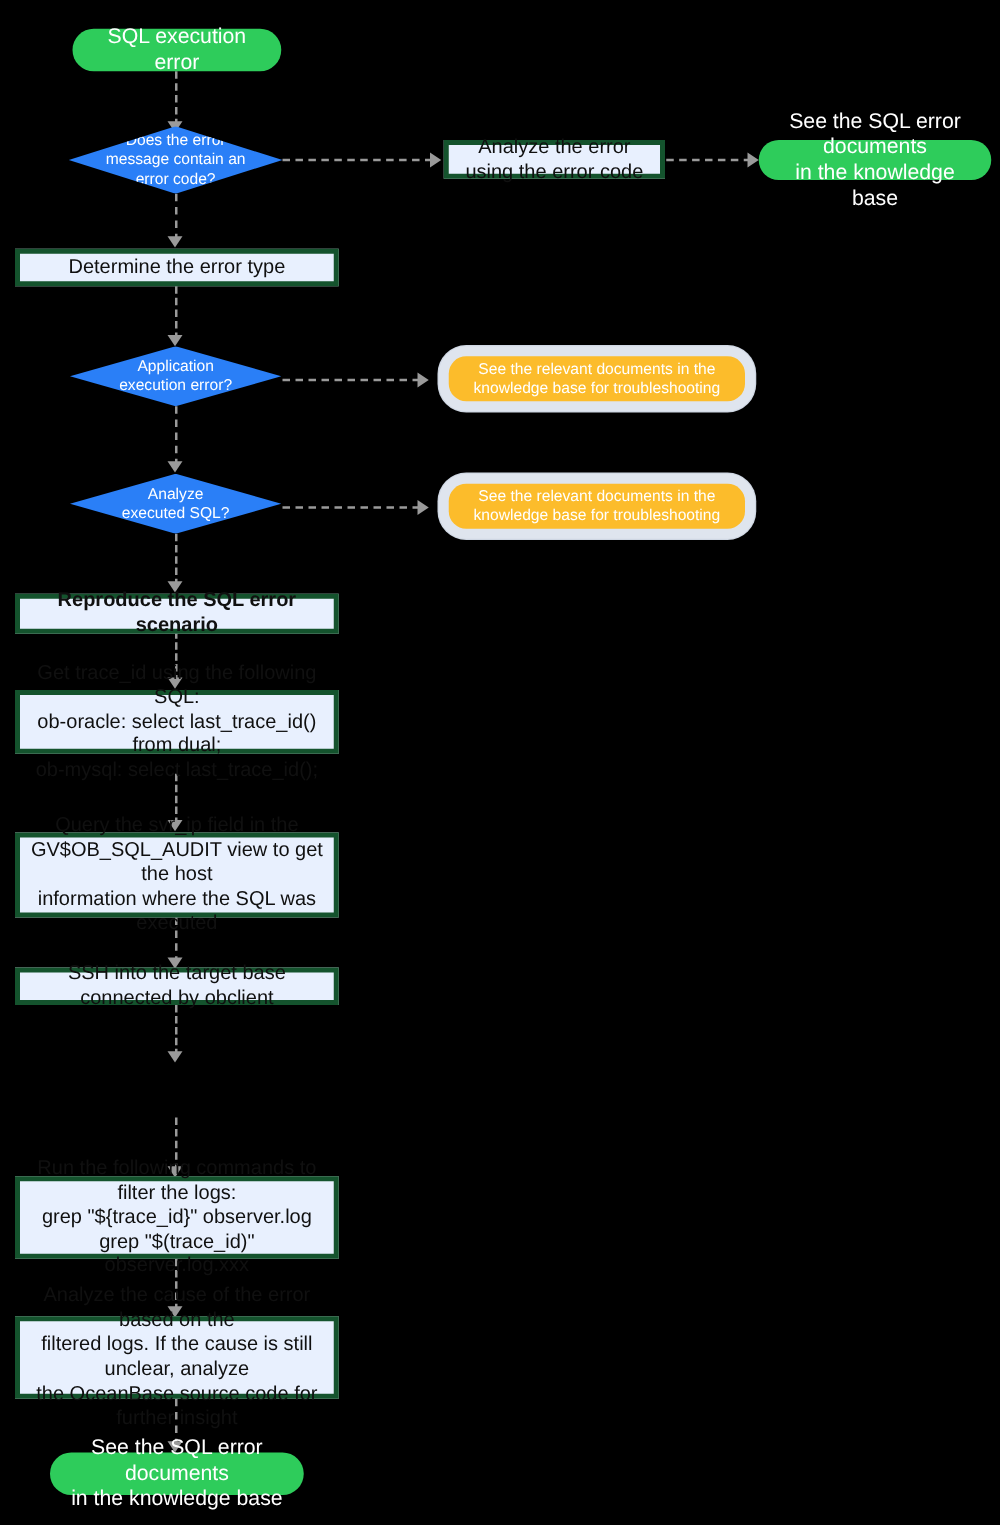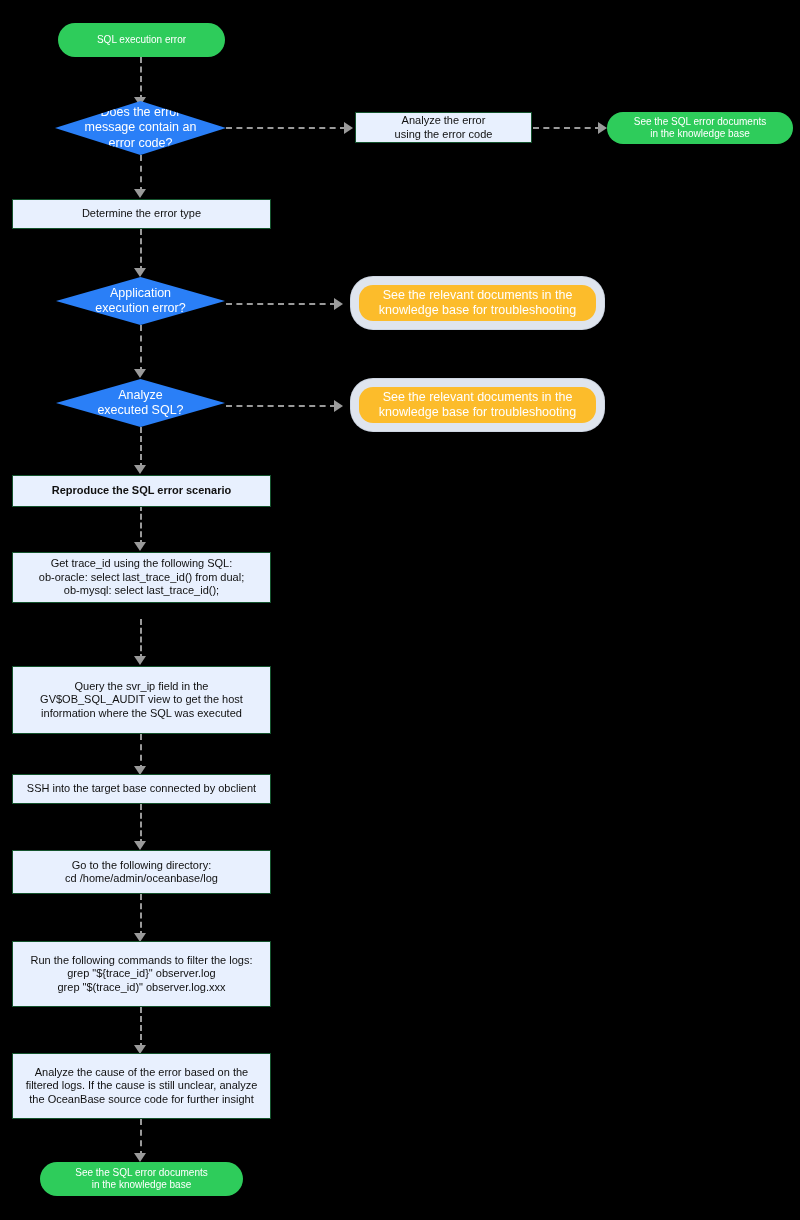--- a/index.html
+++ b/index.html
@@ -26,32 +26,32 @@
     align-items: center;
     justify-content: center;
     text-align: center;
     line-height: 1.22;
     white-space: pre-line;
   }
 
   
   .n-process {
     background: #e8f0fe;
-    border: 1px solid #14532d;
+    border: 4px solid #14532d;
     color: #101010;
-    font-size: 11px;
+    font-size: 16px;
     padding: 2px 6px;
   }
 
   
   .n-terminal {
     background: #2ecc5b;
     border-radius: 18px;
     color: #ffffff;
-    font-size: 10px;
+    font-size: 17px;
     padding: 2px 10px;
   }
 
   
   .n-decision {
     background: #2a7ff7;
     color: #ffffff;
     font-size: 12.5px;
     -webkit-clip-path: polygon(50% 0%, 100% 50%, 50% 100%, 0% 50%);
     clip-path: polygon(50% 0%, 100% 50%, 50% 100%, 0% 50%);
@@ -207,24 +207,20 @@
   <div class="node n-process" style="left:12px; top:666px; width:259px; height:68px;">
     <span>Query the svr_ip field in the
 GV$OB_SQL_AUDIT view to get the host
 information where the SQL was executed</span>
   </div>
 
   <div class="node n-process" style="left:12px; top:774px; width:259px; height:30px;">
     <span>SSH into the target base connected by obclient</span>
   </div>
 
-  <div class="node n-process" style="left:12px; top:850px; width:259px; height:44px;">
-    <span>Go to the following directory:
-cd /home/admin/oceanbase/log</span>
-  </div>
 
   <div class="node n-process" style="left:12px; top:941px; width:259px; height:66px;">
     <span>Run the following commands to filter the logs:
 grep "${trace_id}" observer.log
 grep "$(trace_id)" observer.log.xxx</span>
   </div>
 
   <div class="node n-process" style="left:12px; top:1053px; width:259px; height:66px;">
     <span>Analyze the cause of the error based on the
 filtered logs. If the cause is still unclear, analyze

